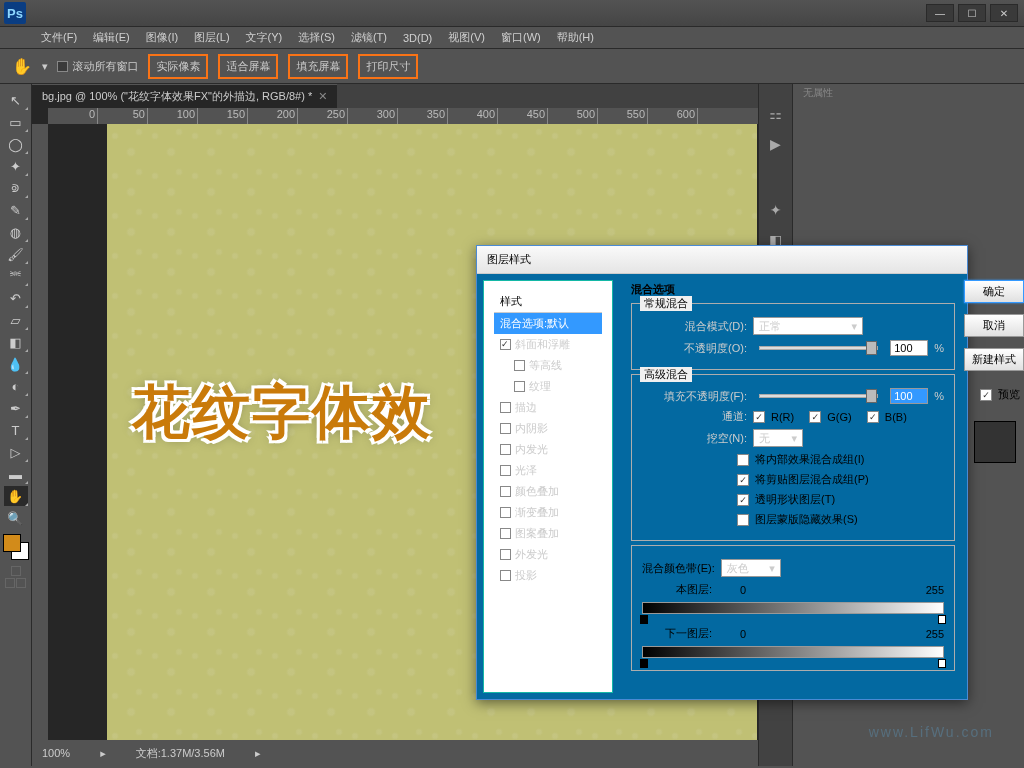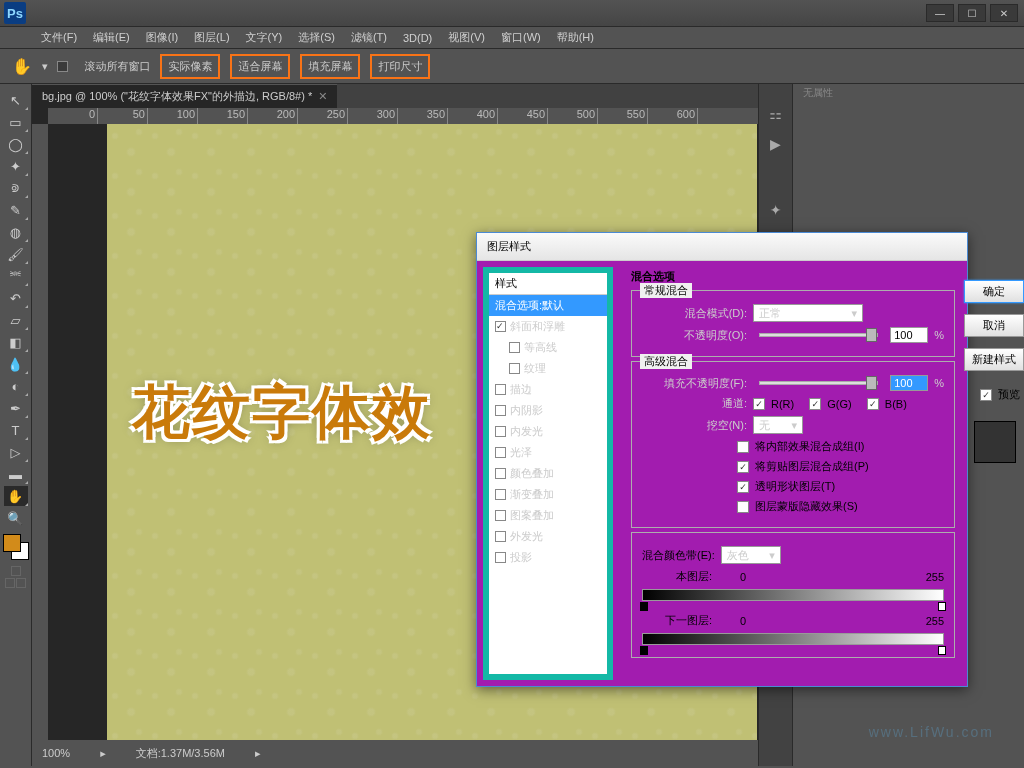--- a/index.html
+++ b/index.html
@@ -5,21 +5,21 @@
 *{margin:0;padding:0;box-sizing:border-box;font-family:"Microsoft YaHei",Arial,sans-serif;font-size:11px;color:#ccc;user-select:none}
 body{width:1024px;height:768px;background:#535353;overflow:hidden;position:relative}
 .titlebar{height:27px;background:linear-gradient(#535353,#454545);display:flex;align-items:center;justify-content:space-between;border-bottom:1px solid #2a2a2a}
 .ps-logo{width:22px;height:22px;background:#0a3d82;color:#8dd7ff;font-weight:bold;display:flex;align-items:center;justify-content:center;margin-left:4px;border-radius:2px;font-size:13px}
 .win-btns{display:flex;margin-right:6px}
 .win-btn{width:28px;height:18px;background:#3a3a3a;margin-left:4px;display:flex;align-items:center;justify-content:center;border:1px solid #2a2a2a;font-size:10px}
 .menubar{height:22px;display:flex;align-items:center;padding-left:33px;background:#535353;border-bottom:1px solid #2a2a2a}
 .menu-item{padding:3px 8px;color:#d0d0d0}
 .optbar{height:35px;background:#535353;display:flex;align-items:center;padding-left:12px;gap:10px;border-bottom:1px solid #2a2a2a}
 .hand-icon{font-size:16px}
-.chk{display:flex;align-items:center;gap:16px}
+.chk{display:flex;align-items:center;gap:4px}
 .chk-box{width:11px;height:11px;border:1px solid #888;background:#3a3a3a}
 .opt-btn{padding:3px 6px;background:#535353;border:2px solid #f97316;color:#ccc}
 .workspace{display:flex;height:682px}
 .toolbar{width:32px;background:#535353;border-right:1px solid #2a2a2a;padding-top:4px}
 .tool{width:24px;height:20px;margin:2px auto;display:flex;align-items:center;justify-content:center;position:relative;font-size:13px}
 .tool.active{background:#2a2a2a}
 .tool-tri{position:absolute;bottom:0;right:0;width:0;height:0;border-left:3px solid transparent;border-bottom:3px solid #aaa}
 .swatch{width:26px;height:26px;margin:6px auto;position:relative}
 .fg{width:18px;height:18px;background:#d28b1a;border:1px solid #000;position:absolute;top:0;left:0}
 .bg{width:18px;height:18px;background:#fff;border:1px solid #000;position:absolute;bottom:0;right:0}
@@ -34,24 +34,24 @@
 .ruler-v{position:absolute;top:16px;left:0;bottom:0;width:16px;background:#535353}
 .rtick{width:50px;border-right:1px solid #888;text-align:right;padding-right:2px;color:#bbb}
 .canvas{position:absolute;top:16px;left:75px;width:650px;height:640px;background:#c0c074;background-image:radial-gradient(circle at 20% 30%,rgba(200,200,140,.5) 2px,transparent 4px),radial-gradient(circle at 60% 70%,rgba(200,200,140,.5) 3px,transparent 5px),radial-gradient(circle at 80% 20%,rgba(200,200,140,.5) 2px,transparent 4px);background-size:40px 40px}
 .text-effect{position:absolute;top:250px;left:25px;font-size:58px;font-weight:900;color:#c97a0a;text-shadow:-3px -3px 0 #fff,3px -3px 0 #fff,-3px 3px 0 #fff,3px 3px 0 #fff,0 0 12px rgba(0,0,0,.4);letter-spacing:2px;font-family:"SimHei","Microsoft YaHei"}
 .statusbar{height:26px;background:#535353;display:flex;align-items:center;padding:0 10px;gap:30px;font-size:10px}
 .right-strip{width:34px;background:#424242;border-left:1px solid #2a2a2a;padding-top:12px}
 .strip-icon{width:24px;height:24px;margin:6px auto;display:flex;align-items:center;justify-content:center;font-size:14px;color:#aaa}
 .right-panels{width:232px;background:#535353;border-left:1px solid #2a2a2a}
 .panel-tab{padding:5px 10px;background:#424242;border-bottom:1px solid #2a2a2a;font-size:10px}
 .panel-body{padding:2px 10px;color:#888;font-size:10px}
-.dialog{position:absolute;top:232px;left:476px;width:492px;height:455px;background:#a21caf;border:1px solid #4a8ad4;box-shadow:0 3px 12px rgba(0,0,0,.5)}
+.dialog{position:absolute;top:245px;left:476px;width:492px;height:455px;background:#0369a1;border:1px solid #4a8ad4;box-shadow:0 3px 12px rgba(0,0,0,.5)}
 .dlg-title{height:28px;background:linear-gradient(#fafafa,#e5e5e5);display:flex;align-items:center;padding-left:10px;color:#000;border-bottom:1px solid #ccc}
 .dlg-body{display:flex;height:calc(100% - 28px)}
-.style-list{width:130px;background:#fff;margin:6px;border:6px solid #14b8a6}
+.style-list{width:130px;padding:10px;background:#fff;margin:6px;border:1px solid #14b8a6}
 .slist-hdr{color:#000;padding:3px 6px;border-bottom:1px solid #ccc}
 .slist-item{padding:3px 6px;color:#000;display:flex;align-items:center;gap:4px;font-size:11px}
 .slist-item.sel{background:#3399ff;color:#fff}
 .slist-item.indent{padding-left:20px}
 .schk{width:11px;height:11px;border:1px solid #888;background:#fff;flex-shrink:0}
 .schk.on::after{content:"✓";font-size:9px;color:#333;display:block;line-height:9px}
 .blend-opts{flex:1;padding:8px 12px;color:#000}
 .fieldset{border:1px solid #adadad;padding:8px 10px;margin-bottom:4px;position:relative}
 .legend{position:absolute;top:-8px;left:8px;background:#f0f0f0;padding:0 4px;color:#000}
 .frow{display:flex;align-items:center;margin:5px 0;gap:6px;color:#000}

